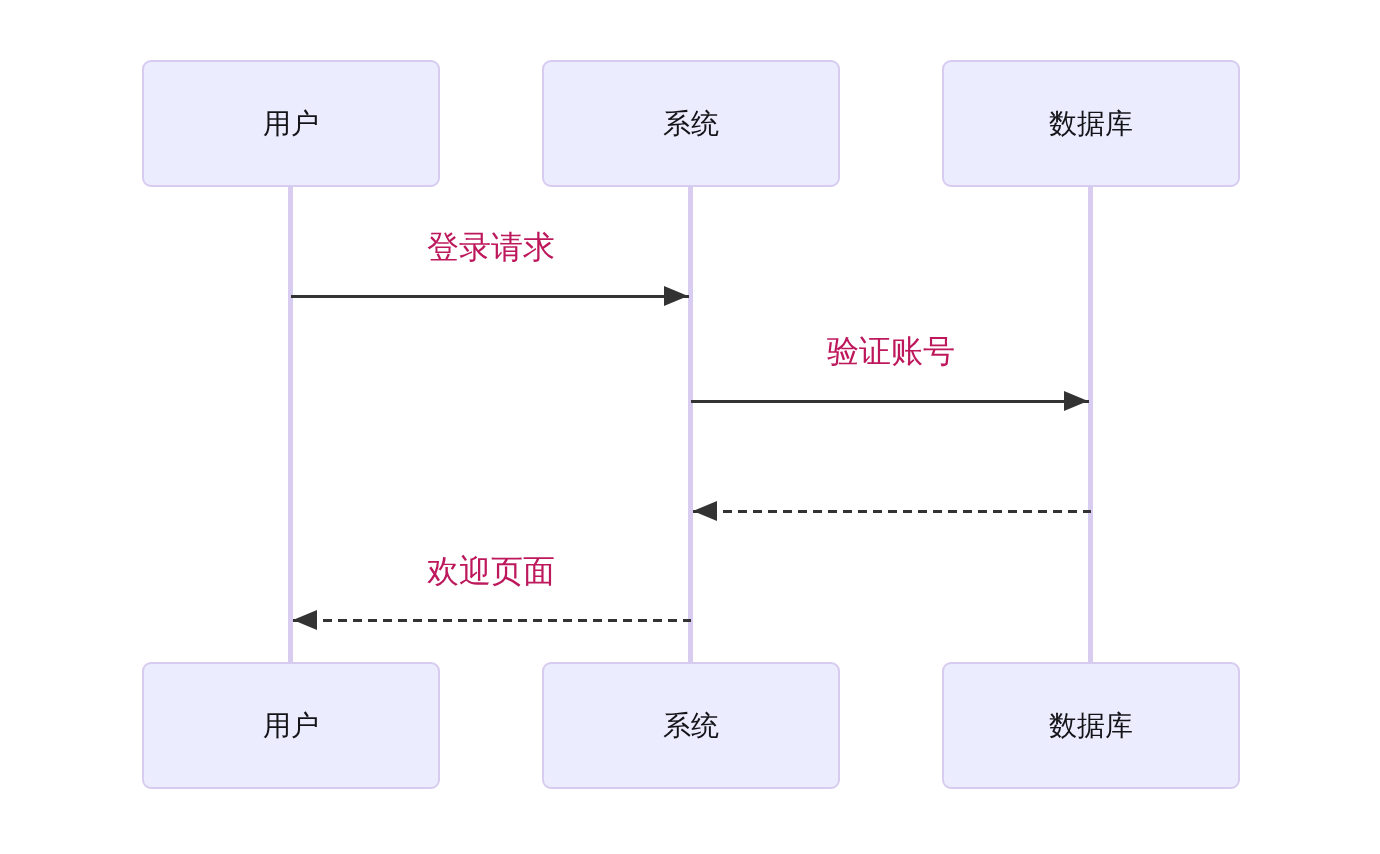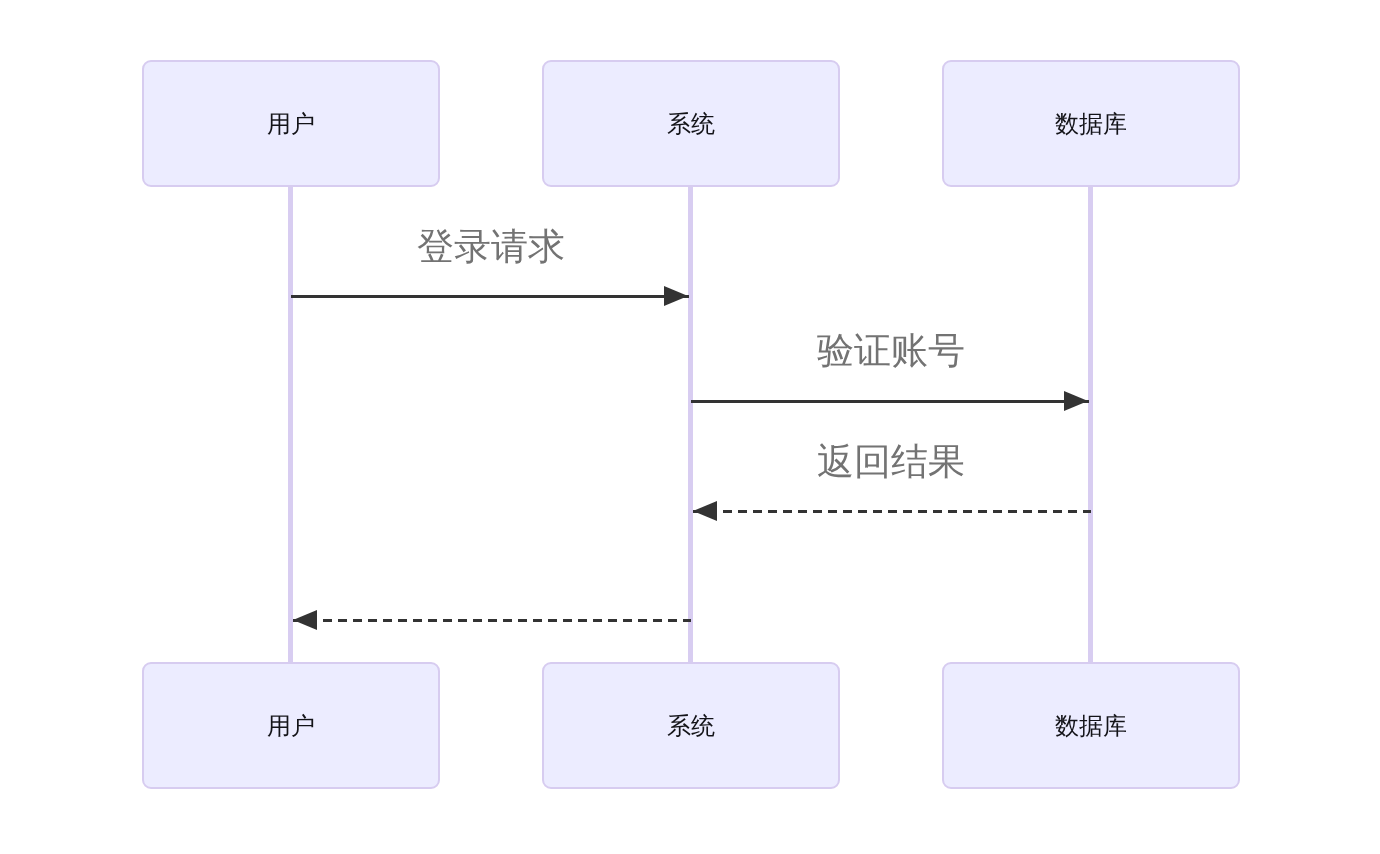--- a/index.html
+++ b/index.html
@@ -23,21 +23,21 @@
     height: 127px;
     box-sizing: border-box;
     background: #ECECFF;
     border: 2px solid #D7CCF0;
     border-radius: 9px;
     display: flex;
     align-items: center;
     justify-content: center;
   }
   .actor-box .actor-label {
-    font-size: 24px;
+    font-size: 28px;
     color: #131318;
     white-space: nowrap;
   }
   .a-user-top    { left: 142px; top: 60px; }
   .a-system-top  { left: 542px; top: 60px; }
   .a-db-top      { left: 942px; top: 60px; }
   .a-user-bot    { left: 142px; top: 662px; }
   .a-system-bot  { left: 542px; top: 662px; }
   .a-db-bot      { left: 942px; top: 662px; }
 
@@ -49,23 +49,23 @@
     width: 5px;
     background: #D8CDF1;
   }
   .ll-user   { left: 288px; }
   .ll-system { left: 688px; }
   .ll-db     { left: 1088px; }
 
   
   .msg-label {
     position: absolute;
-    font-size: 37px;
+    font-size: 32px;
     line-height: 40px;
-    color: #737373;
+    color: #be185d;
     white-space: nowrap;
     transform: translateX(-50%);
     text-align: center;
   }
   .ml-1 { left: 491px; top: 227px; }
   .ml-2 { left: 891px; top: 331px; }
   .ml-3 { left: 891px; top: 442px; }
   .ml-4 { left: 491px; top: 551px; }
 
   
@@ -118,24 +118,24 @@
   <div class="lifeline ll-db"></div>
 
   <div class="msg-label ml-1">登录请求</div>
   <div class="msg-line solid line-1"></div>
   <div class="arrowhead ah-right ah-1"></div>
 
   <div class="msg-label ml-2">验证账号</div>
   <div class="msg-line solid line-2"></div>
   <div class="arrowhead ah-right ah-2"></div>
 
-  <div class="msg-label ml-3">返回结果</div>
   <div class="msg-line dashed line-3"></div>
   <div class="arrowhead ah-left ah-3"></div>
 
+  <div class="msg-label ml-4">欢迎页面</div>
   <div class="msg-line dashed line-4"></div>
   <div class="arrowhead ah-left ah-4"></div>
 
   <div class="actor-box a-user-bot">
     <span class="actor-label">用户</span>
   </div>
   <div class="actor-box a-system-bot">
     <span class="actor-label">系统</span>
   </div>
   <div class="actor-box a-db-bot">

